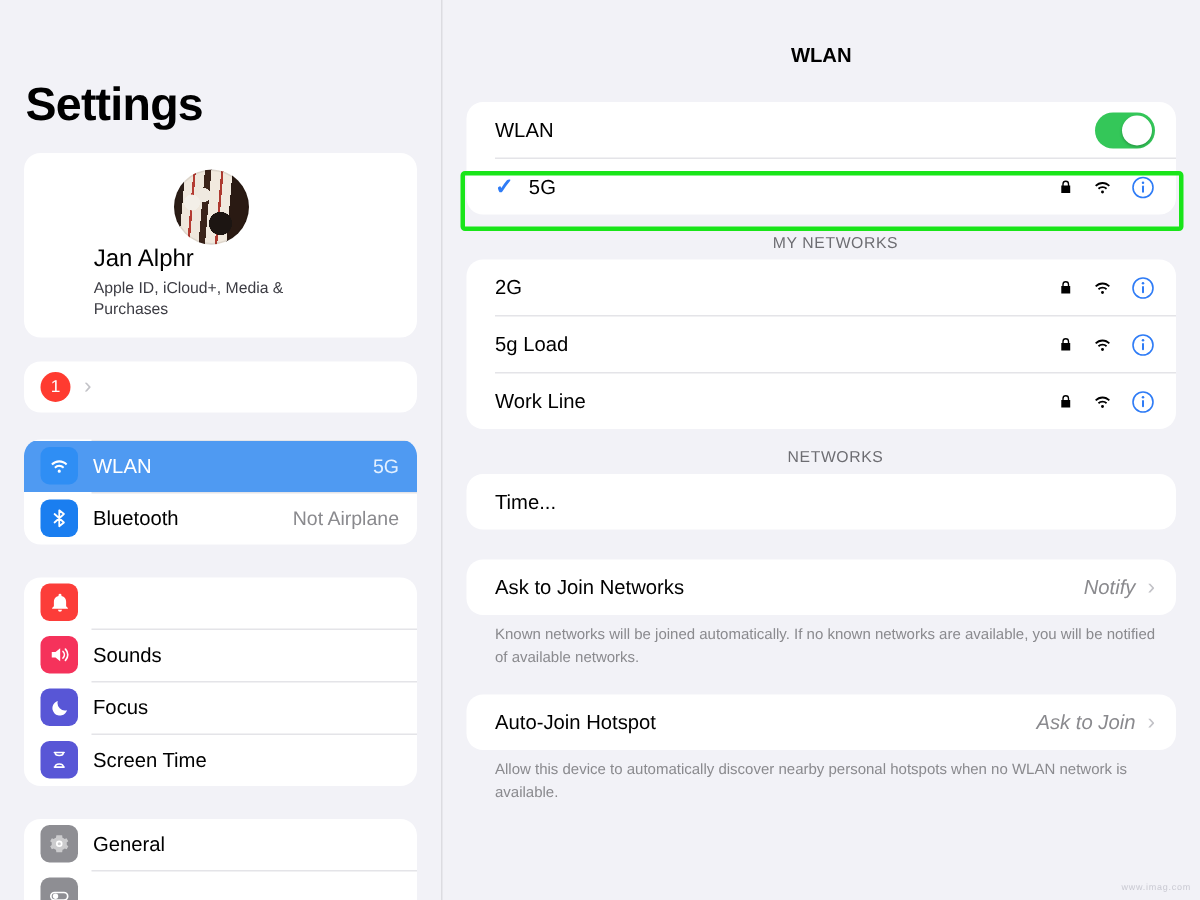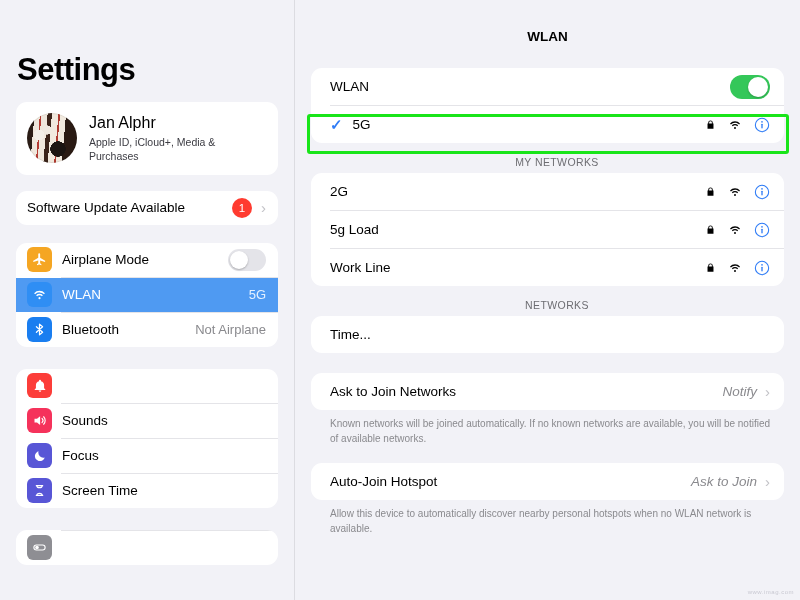--- a/index.html
+++ b/index.html
@@ -25,21 +25,21 @@
     letter-spacing: -0.5px;
     margin: 52px 0 0 0; padding-left: 1px;
   }
 
   .card {
     background: #fff; border-radius: 11px;
     margin-top: 14px; overflow: hidden;
   }
 
   
-  .profile-row { display: flex; align-items: center; padding: 11px 12px 11px 11px; }
+  .profile-row { display: flex; align-items: center; padding: 11px 12px 11px 11px; flex-direction: column; }
   .avatar {
     width: 50px; height: 50px; border-radius: 50%;
     flex: 0 0 50px; margin-right: 12px;
     background:
       radial-gradient(circle at 62% 72%, #1c1512 0 16%, transparent 16.5%),
       radial-gradient(circle at 24% 44%, #f3efe8 0 11%, transparent 11.5%),
       radial-gradient(circle at 40% 34%, #efe9e0 0 10%, transparent 10.5%),
       linear-gradient(95deg, #2b1d16 0 14%, #efe7dc 14% 24%, #b43b32 24% 27%,
         #efe7dc 27% 38%, #3a2319 38% 46%, #f1e9de 46% 58%, #ae3a30 58% 61%,
         #f1e9de 61% 72%, #2a1a13 72% 100%);
@@ -152,39 +152,27 @@
         <div class="avatar"></div>
         <div>
           <div class="profile-name">Jan Alphr</div>
           <div class="profile-sub">Apple ID, iCloud+, Media &amp; Purchases</div>
         </div>
       </div>
     </div>
 
     <div class="card" style="margin-top:16px">
       <div class="s-row tall">
-        <div class="s-plain">Software Update Available</div>
         <div class="badge">1</div>
         <div class="chev">›</div>
       </div>
     </div>
 
     <div class="card" style="margin-top:18px">
 
-      <div class="s-row tall">
-        <div class="s-icon" style="background:#f5a623">
-          <svg width="15" height="15" viewBox="0 0 24 24" fill="#fff">
-              <path d="M21 16v-2l-8-5V3.5a1.5 1.5 0 0 0-3 0V9l-8 5v2l8-2.5V18l-2 1.5V21l3.5-1 3.5 1v-1.5L13 18v-4.5z"></path>
-            </svg>
-        </div>
-        <div class="s-label">Airplane Mode</div>
-        <div style="width:38px;height:22px;border-radius:11px;background:#e4e4e9;position:relative">
-          <div style="position:absolute;top:2px;left:2px;width:18px;height:18px;border-radius:50%;background:#fff;box-shadow:0 1px 2px rgba(0,0,0,.25)"></div>
-        </div>
-      </div>
       <div class="s-sep"></div>
 
       <div class="s-row tall selected">
         <div class="s-icon" style="background:#2f8ef4">
           <svg width="15" height="15" viewBox="0 0 24 24" fill="#fff">
               <path d="M12 19.5a1.7 1.7 0 1 0 0-3.4 1.7 1.7 0 0 0 0 3.4zm0-6.3c1.5 0 2.9.6 3.9 1.6l1.5-1.6a7.7 7.7 0 0 0-10.8 0l1.5 1.6a5.5 5.5 0 0 1 3.9-1.6zm0-4.6c2.8 0 5.3 1.1 7.1 2.9l1.5-1.6A12.1 12.1 0 0 0 12 6.1 12.1 12.1 0 0 0 3.4 9.9l1.5 1.6A10 10 0 0 1 12 8.6z"></path>
             </svg>
         </div>
         <div class="s-label">WLAN</div>
         <div class="s-value">5G</div>
@@ -240,20 +228,29 @@
           <svg width="13" height="13" viewBox="0 0 24 24" fill="none" stroke="#fff" stroke-width="2" stroke-linecap="round">
               <path d="M6 3h12M6 21h12M7 3c0 5 10 5 10 0M7 21c0-5 10-5 10 0"></path>
             </svg>
         </div>
         <div class="s-label">Screen Time</div>
       </div>
     </div>
 
     <div class="card" style="margin-top:22px">
 
+      <div class="s-row tall">
+        <div class="s-icon" style="background:#8e8e93">
+          <svg width="15" height="15" viewBox="0 0 24 24" fill="#fff">
+              <path d="M12 8.5A3.5 3.5 0 1 0 12 15.5 3.5 3.5 0 0 0 12 8.5zm0 5.2a1.7 1.7 0 1 1 0-3.4 1.7 1.7 0 0 1 0 3.4z"></path>
+              <path d="M20 12c0-.5 0-1-.1-1.4l1.7-1.3-1.8-3.1-2 .8a7.6 7.6 0 0 0-2.4-1.4L15.1 3H8.9l-.4 2.6a7.6 7.6 0 0 0-2.4 1.4l-2-.8-1.8 3.1 1.7 1.3a9 9 0 0 0 0 2.8l-1.7 1.3 1.8 3.1 2-.8c.7.6 1.5 1.1 2.4 1.4l.4 2.6h6.2l.4-2.6c.9-.3 1.7-.8 2.4-1.4l2 .8 1.8-3.1-1.7-1.3c.1-.4.1-.9.1-1.4z" opacity=".55"></path>
+            </svg>
+        </div>
+        <div class="s-label">General</div>
+      </div>
       <div class="s-sep"></div>
 
       <div class="s-row tall">
         <div class="s-icon" style="background:#8e8e93">
           <svg width="15" height="15" viewBox="0 0 24 24" fill="none" stroke="#fff" stroke-width="1.8">
               <rect x="3" y="8" width="18" height="8" rx="4"></rect>
               <circle cx="8" cy="12" r="2" fill="#fff"></circle>
             </svg>
         </div>
       </div>

